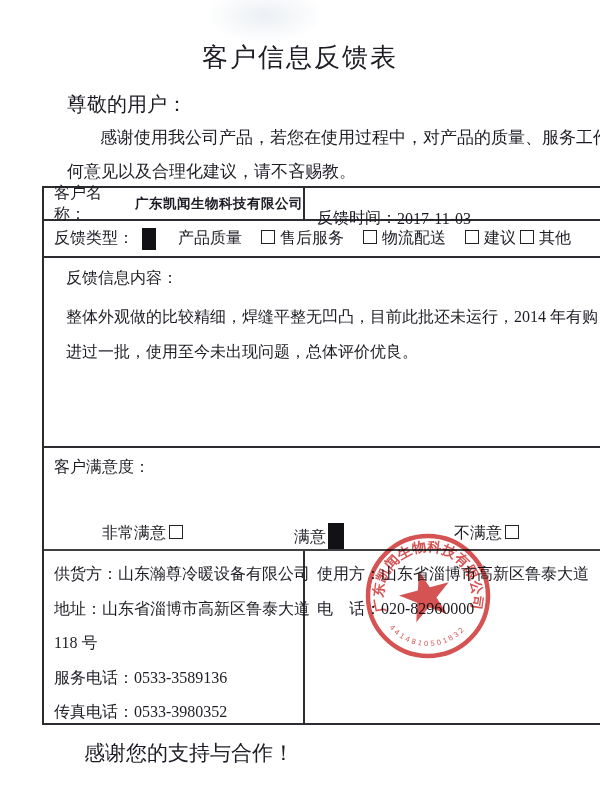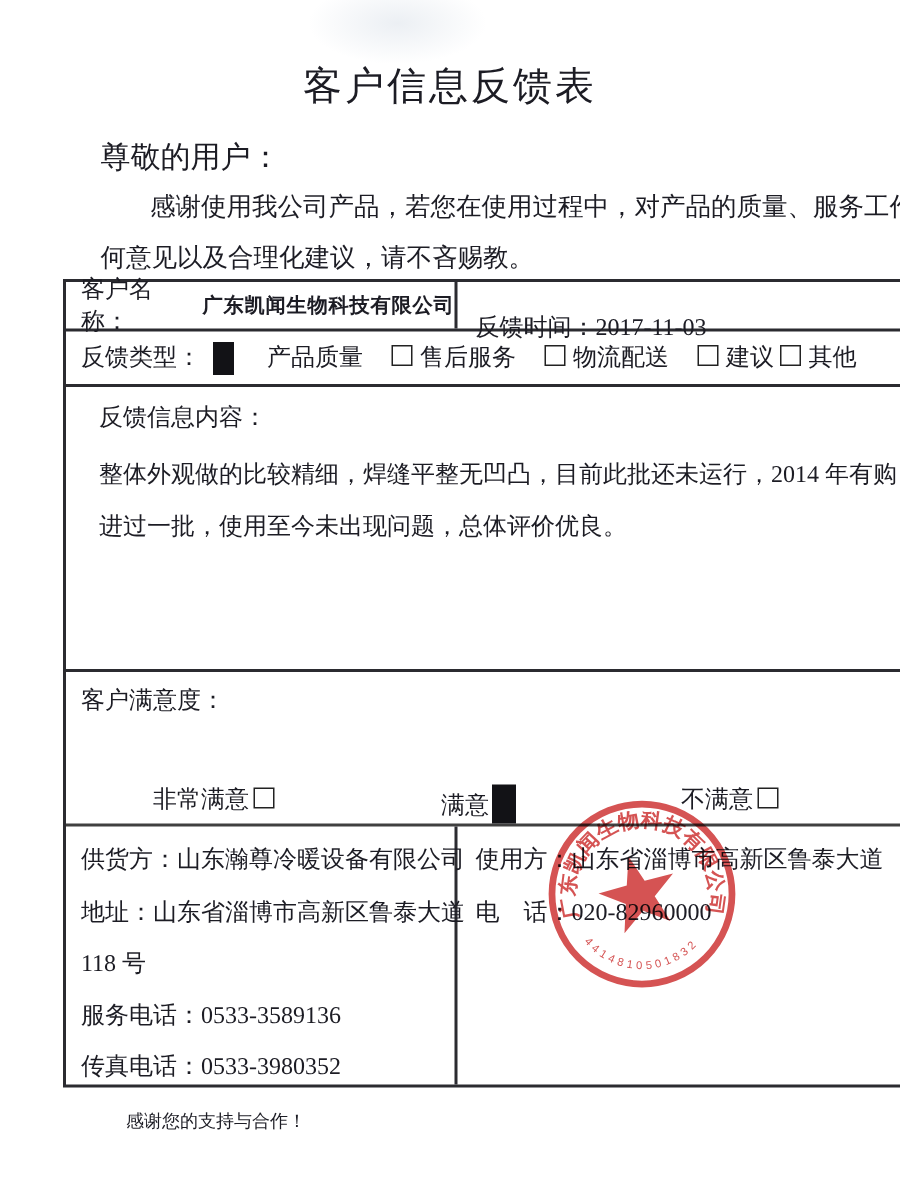--- a/index.html
+++ b/index.html
@@ -15,21 +15,21 @@
     pointer-events:none;
   }
   .title{
     position:absolute;top:40px;left:0;width:600px;text-align:center;
     font-size:26px;font-weight:400;letter-spacing:2px;
     font-family:"Liberation Sans","DejaVu Sans",sans-serif;
   }
   .salutation{position:absolute;left:67px;top:91px;font-size:20px;}
   .intro1{position:absolute;left:100px;top:126px;font-size:17px;white-space:nowrap;}
   .intro2{position:absolute;left:67px;top:160px;font-size:17px;white-space:nowrap;}
-  .closing{position:absolute;left:84px;top:739px;font-size:12px;}
+  .closing{position:absolute;left:84px;top:739px;font-size:21px;}
 
   .form-table{
     position:absolute;left:42px;top:186px;width:588px;
     border:2px solid #2b2b30;box-sizing:border-box;
     font-size:16px;
   }
   .row{box-sizing:border-box;position:relative;}
   .r1{height:33px;display:flex;border-bottom:2px solid #2b2b30;}
   .r1 .cell-l{width:261px;border-right:2px solid #2b2b30;display:flex;align-items:center;padding-left:10px;box-sizing:border-box;}
   .r1 .cell-r{flex:1;display:flex;align-items:center;padding-left:12px;box-sizing:border-box;margin-top:30px;}

